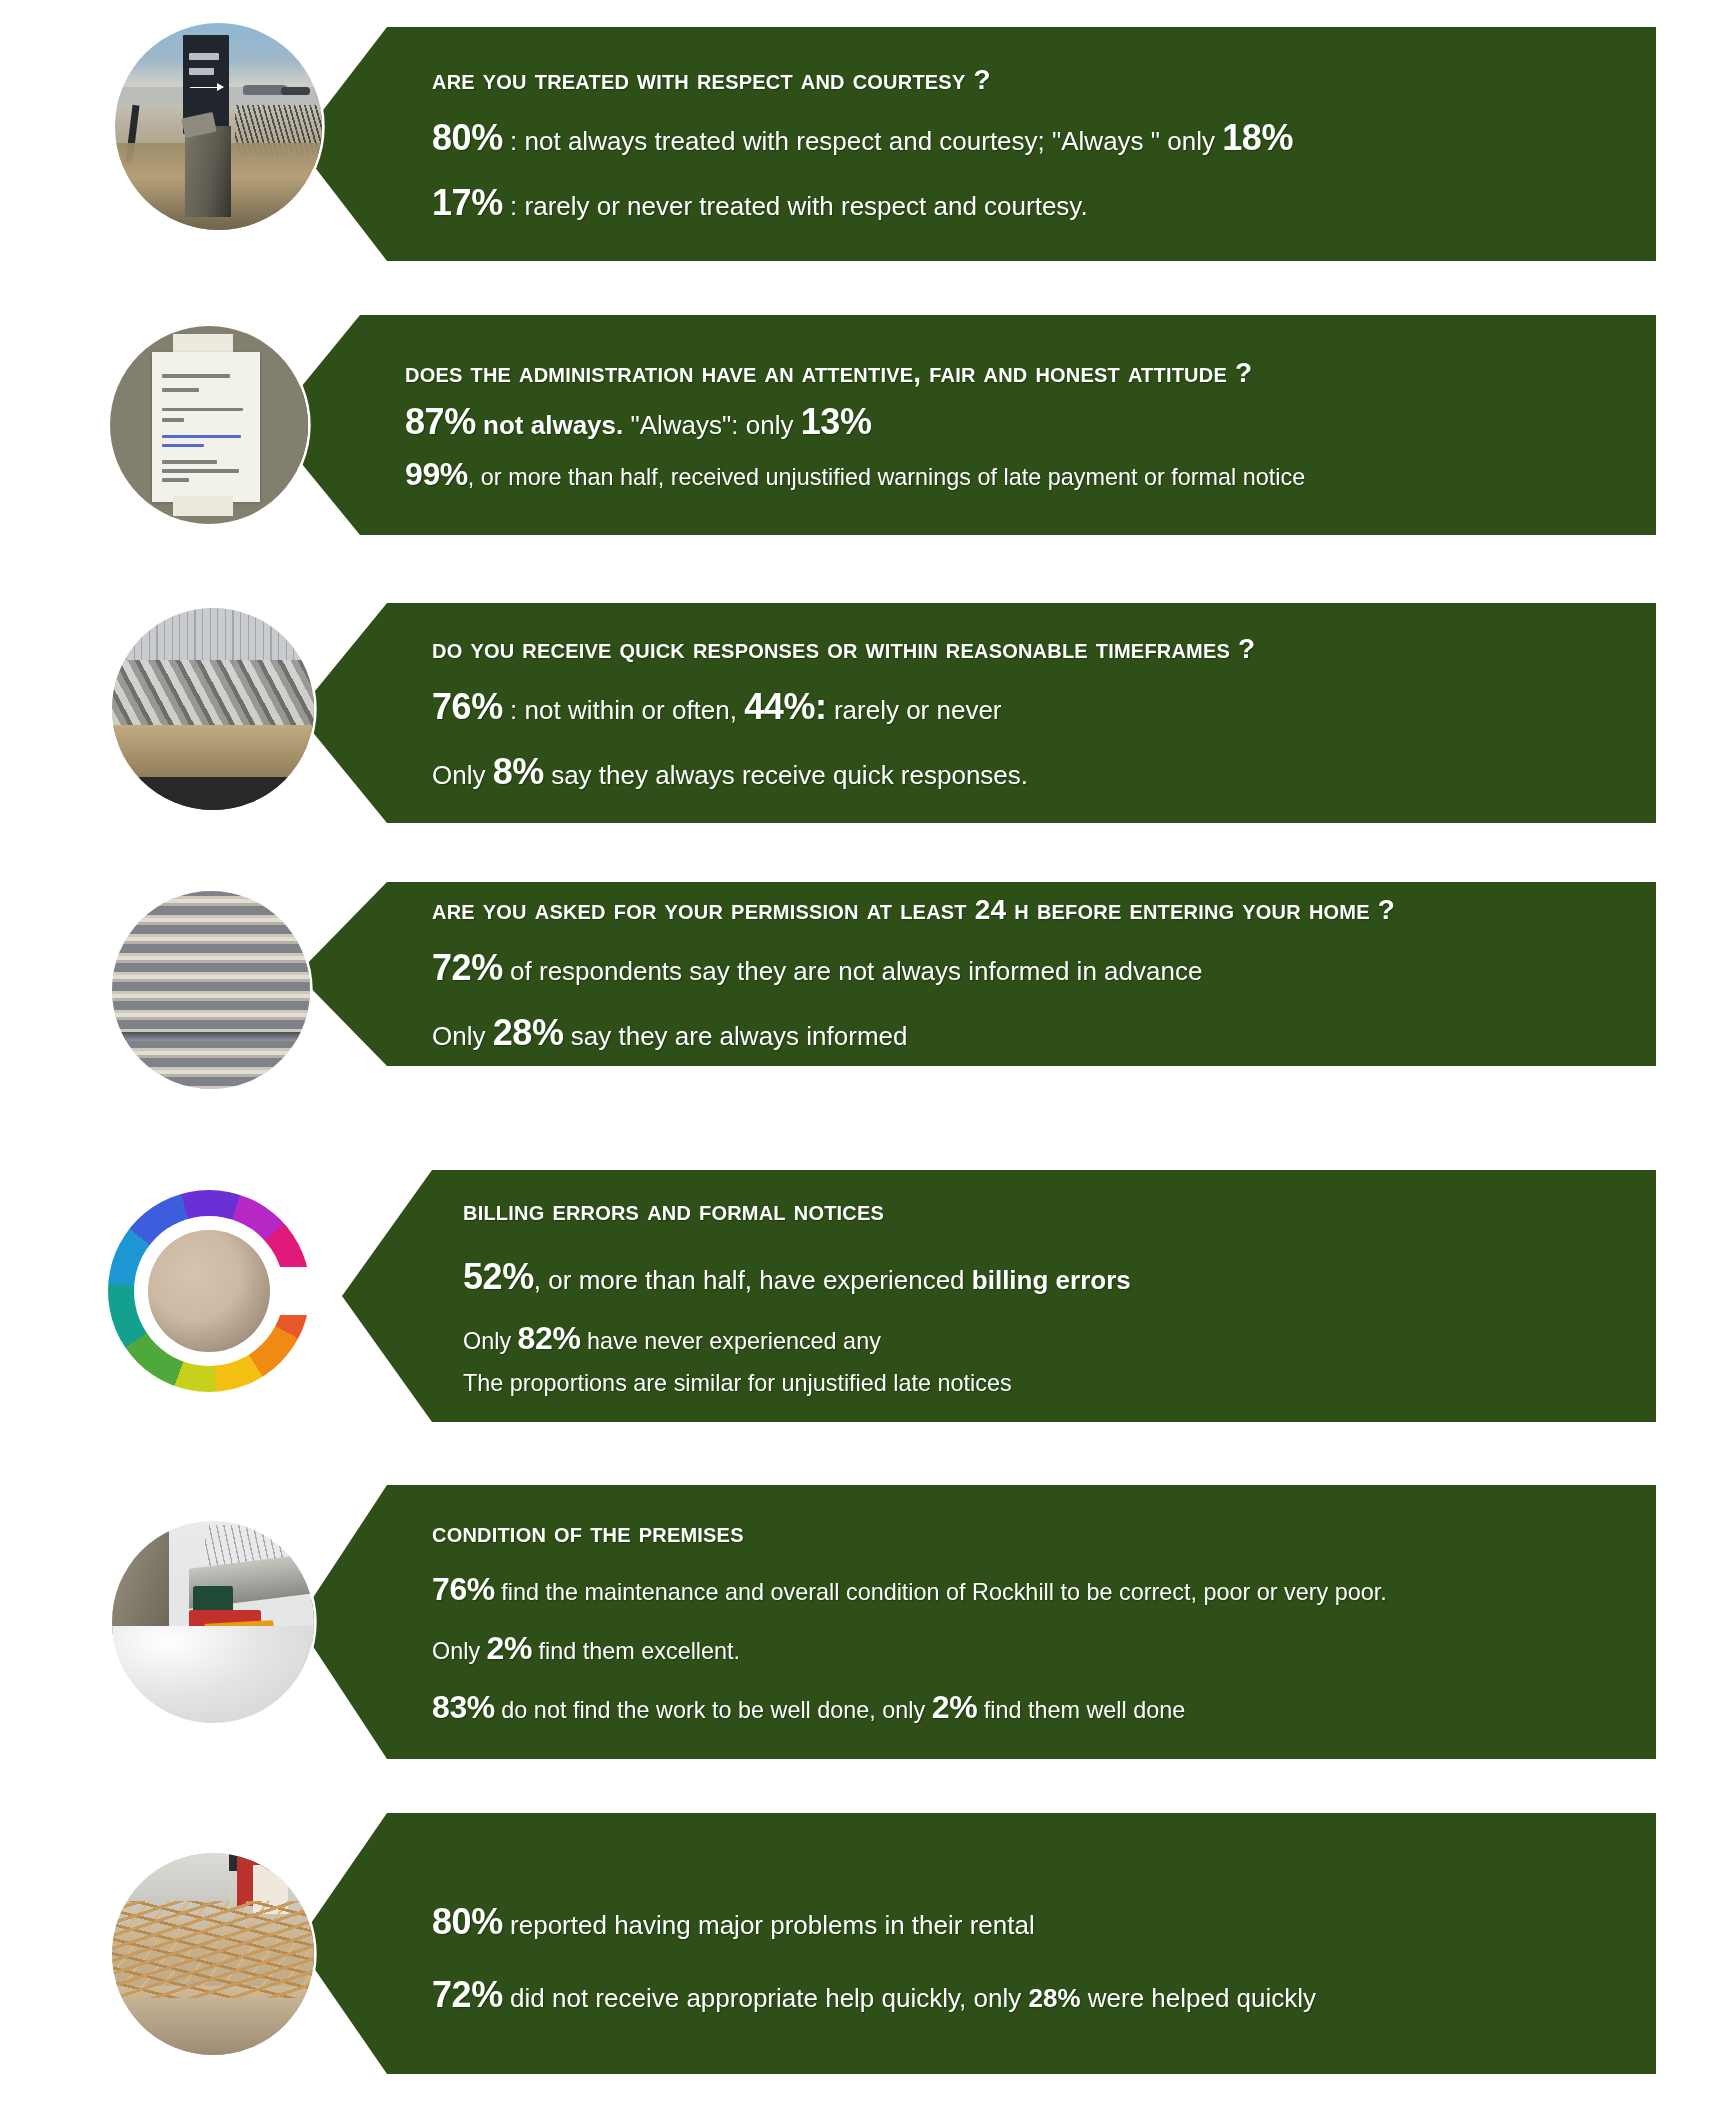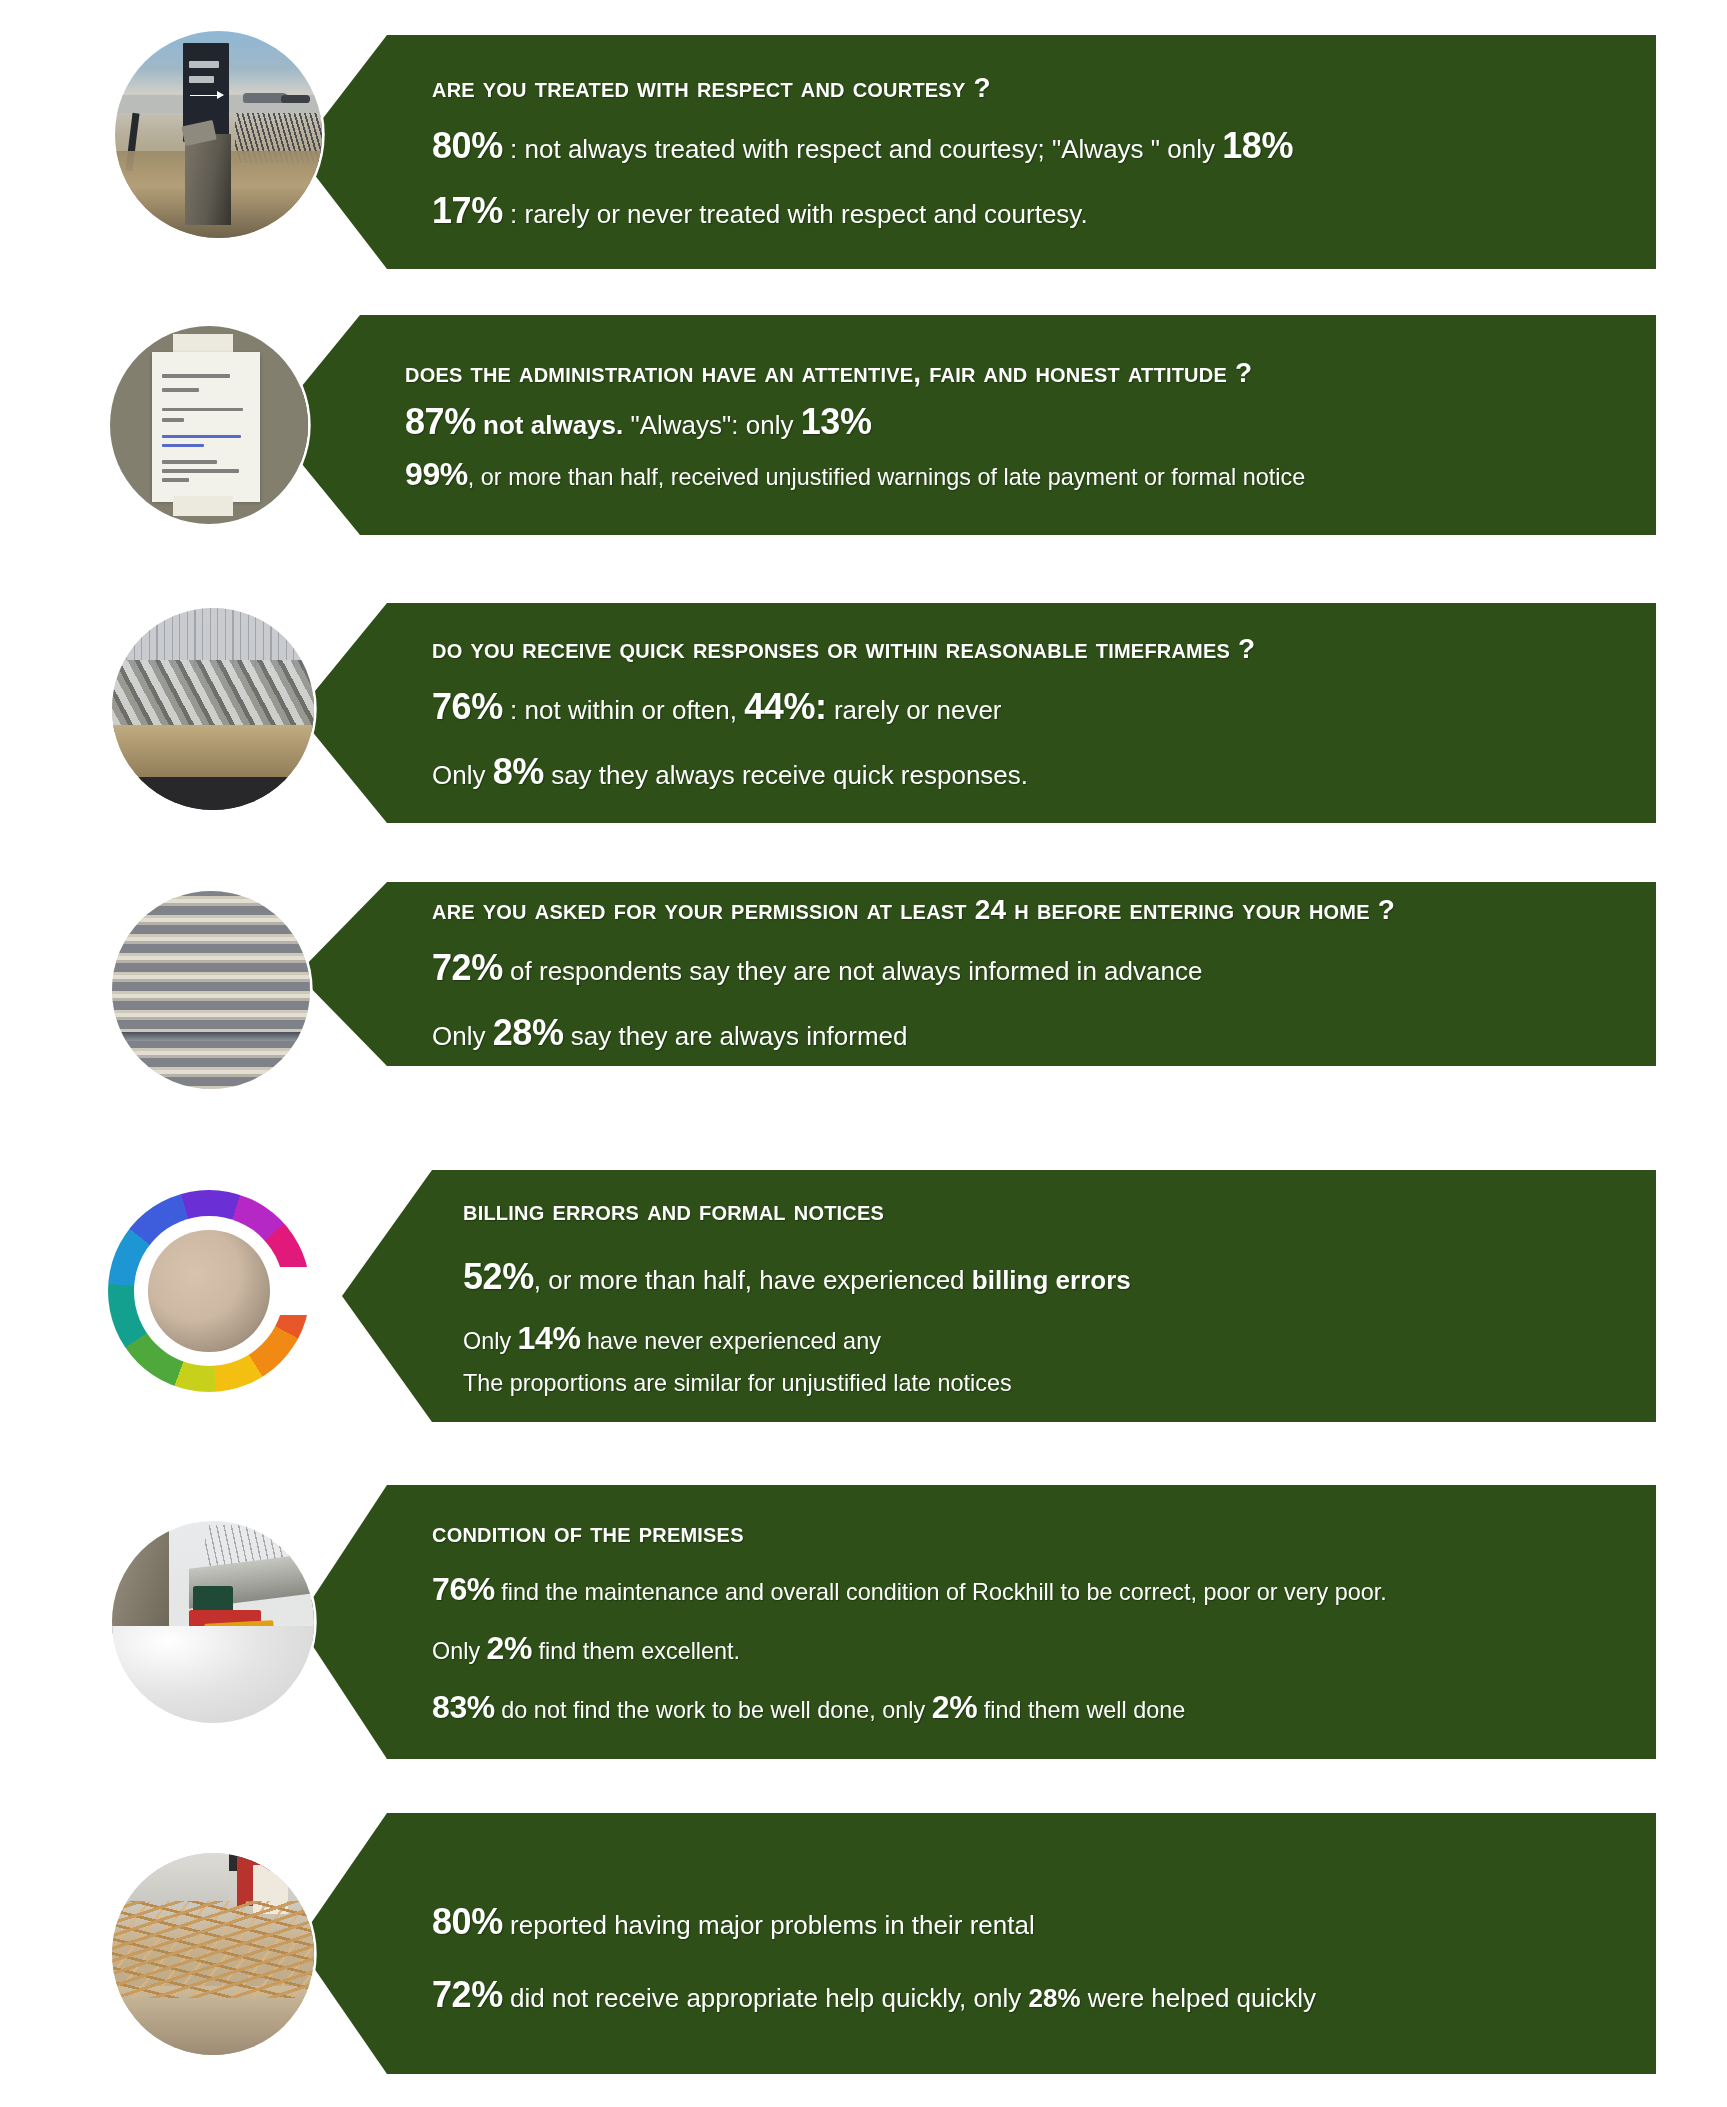--- a/index.html
+++ b/index.html
@@ -262,21 +262,21 @@
     opacity:.95;
   }
   .scene-debris .floor { position:absolute; left:0; right:0; bottom:0; height:34%;
     background:linear-gradient(#cdbb9b,#9d8c75); }
 </style>
 </head>
 <body>
 
 <div class="board">
 
-  <div class="block" style="top:27px;height:234px;margin-top:8px;">
+  <div class="block" style="top:27px;height:234px;">
     <div class="panel" style="left:297px;top:0;width:1359px;height:234px;">
       <div class="panel-inner">
         <div class="q-title">Are you treated with respect and courtesy ?</div>
         <div class="gap-md"></div>
         <div class="stat-line"><span class="big">80%</span><span> : not always treated with respect and courtesy; "Always " only </span><span class="big">18%</span></div>
         <div class="gap-md"></div>
         <div class="stat-line"><span class="big">17%</span><span> : rarely or never treated with respect and courtesy.</span></div>
       </div>
     </div>
     <div class="thumb" style="left:115px;top:-4.5px;width:207px;height:207px;">
@@ -361,21 +361,21 @@
     </div>
   </div>
 
   <div class="block" style="top:1170px;height:252px;">
     <div class="panel" style="left:342px;top:0;width:1314px;height:252px;">
       <div class="panel-inner" style="left:121px;">
         <div class="q-title">Billing errors and formal notices</div>
         <div class="gap-lg"></div>
         <div class="stat-line"><span class="big">52%</span><span>, or more than half, have experienced </span><span class="bold">billing errors</span></div>
         <div class="gap-md"></div>
-        <div class="stat-line tight"><span>Only </span><span class="big">14%</span><span> have never experienced any</span></div>
+        <div class="stat-line tight"><span>Only </span><span class="big">82%</span><span> have never experienced any</span></div>
         <div class="gap-sm"></div>
         <div class="stat-line tight"><span>The proportions are similar for unjustified late notices</span></div>
       </div>
     </div>
     <div class="logo-ring" style="left:108px;top:20px;width:202px;height:202px;">
       <div class="notch"></div>
       <div class="hole"></div>
       <div class="core"></div>
     </div>
   </div>

